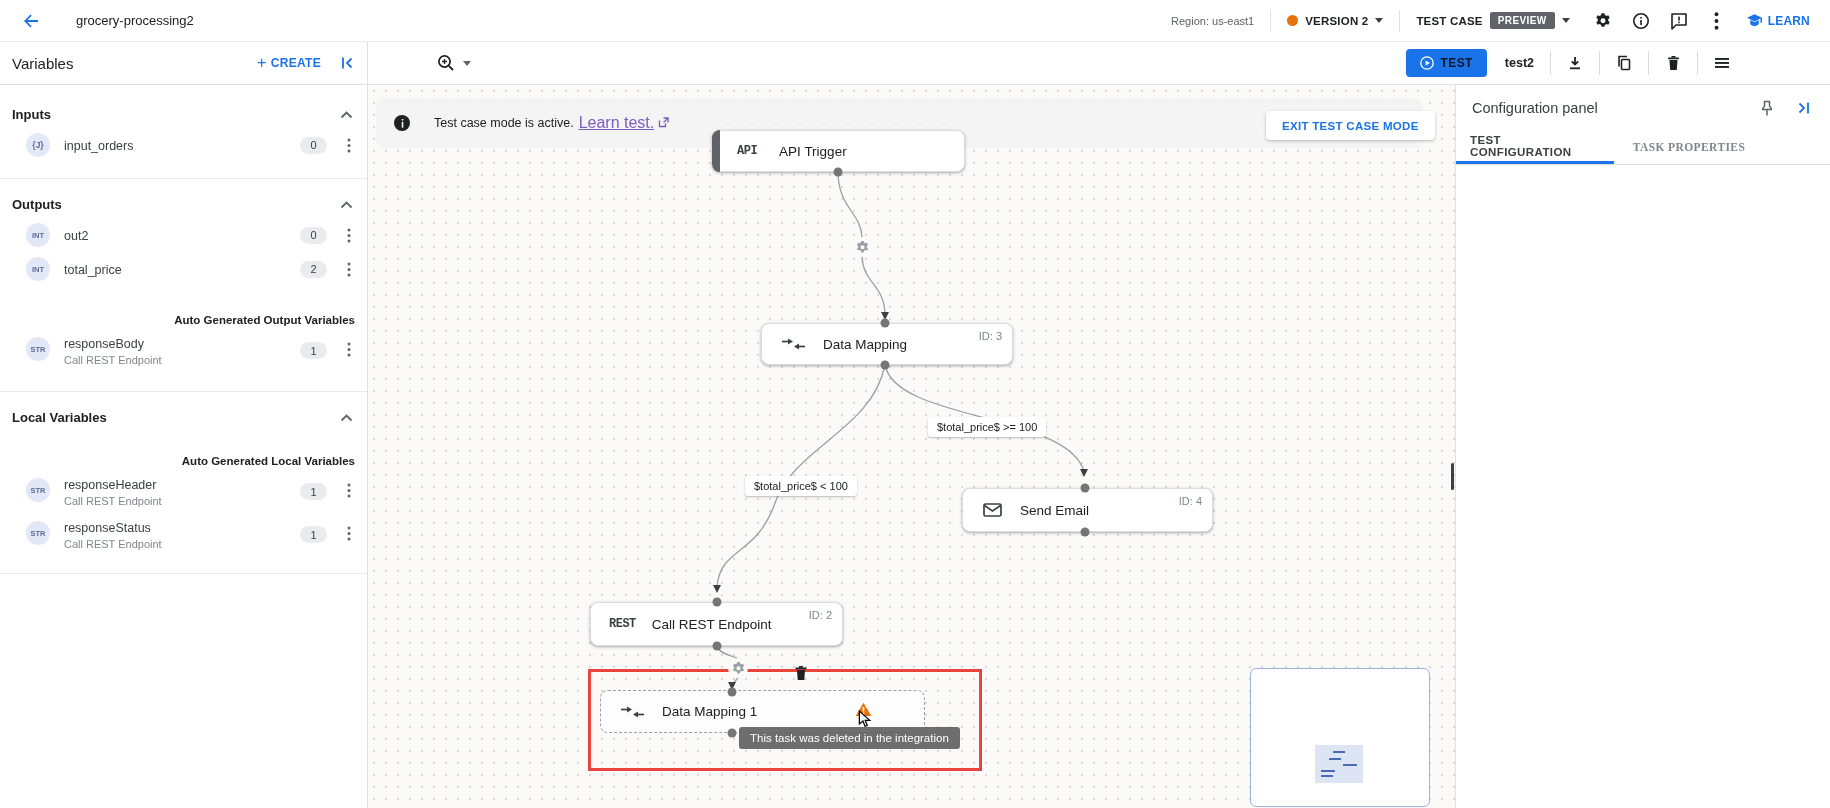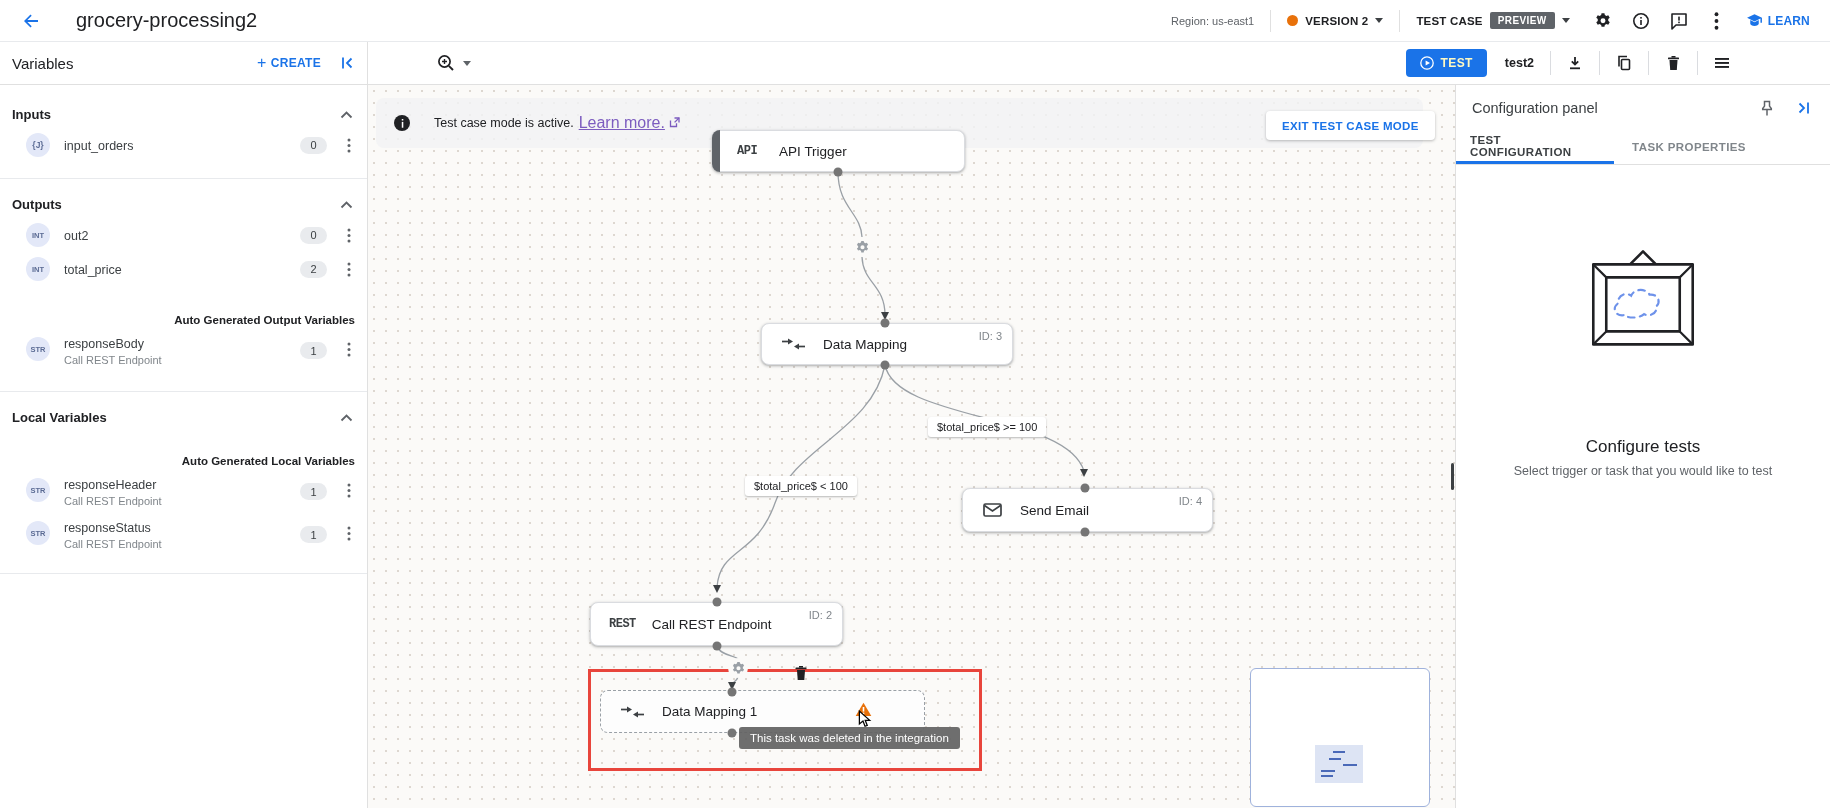--- a/index.html
+++ b/index.html
@@ -3,21 +3,21 @@
 <meta charset="utf-8">
 <style>
   * { margin:0; padding:0; box-sizing:border-box; }
   html,body { width:1830px; height:808px; overflow:hidden; background:#fff;
     font-family:"Liberation Sans", sans-serif; color:#202124; }
   .app { position:relative; width:1830px; height:808px; background:#fff; }
 
   
   .hdr { position:absolute; top:0; left:0; width:1830px; height:42px;
     border-bottom:1px solid #e8eaed; display:flex; align-items:center; padding:0 20px 0 22px; background:#fff; }
-  .hdr-title { font-size:20px; color:#202124; margin-left:36px; }
+  .hdr-title { font-size:13px; color:#202124; margin-left:36px; }
   .hdr-spacer { flex:1; }
   .hdr .region { font-size:11px; color:#5f6368; }
   .vsep { width:1px; height:22px; background:#e0e0e0; margin:0 16px; }
   .version-ctl, .testcase-ctl { display:flex; align-items:center; gap:7px; cursor:pointer; }
   .version-dot { width:11px; height:11px; border-radius:50%; background:#e8710a; }
   .version-label, .testcase-label { font-size:11.5px; font-weight:700; letter-spacing:.2px; color:#202124; }
   .preview-badge { background:#5f6368; color:#fff; font-size:10px; font-weight:700;
     letter-spacing:.4px; padding:3px 8px; border-radius:2px; }
   .caret { width:0; height:0; border-left:4px solid transparent; border-right:4px solid transparent;
     border-top:5px solid #3c4043; }
@@ -31,21 +31,21 @@
   .row2-left { width:368px; display:flex; align-items:center; padding:0 8px 0 12px; border-right:1px solid #e0e0e0; }
   .vars-title { font-size:15px; color:#202124; }
   .create-btn { margin-left:auto; display:flex; align-items:center; gap:4px; color:#1a73e8;
     font-size:12px; font-weight:700; letter-spacing:.3px; cursor:pointer; }
   .create-plus { font-size:16px; font-weight:400; line-height:1; }
   .collapse-left { margin-left:18px; margin-right:4px; cursor:pointer; display:flex; }
   .row2-main { flex:1; display:flex; align-items:center; }
   .zoom-ctl { margin-left:26px; display:flex; align-items:center; gap:8px; cursor:pointer; }
   .row2-spacer { flex:1; }
   .run-cluster { display:flex; align-items:center; margin-right:94px; }
-  .test-btn { height:28px; background:#1a73e8; color:#fef9c3; border:none; border-radius:4px;
+  .test-btn { height:28px; background:#1a73e8; color:#0f172a; border:none; border-radius:4px;
     display:flex; align-items:center; gap:7px; padding:0 14px; font-size:12px; font-weight:700;
     letter-spacing:.4px; cursor:pointer; font-family:inherit; }
   .testname { font-size:12.5px; font-weight:600; color:#202124; margin:0 6px 0 18px; }
   .isep { width:1px; height:24px; background:#dadce0; margin:0 10px; }
   .tool-icon { width:28px; height:28px; display:flex; align-items:center; justify-content:center; cursor:pointer; }
 
   
   .sidebar { position:absolute; top:85px; left:0; width:368px; bottom:0; background:#fff;
     border-right:1px solid #e0e0e0; overflow:hidden; }
   .search-row { margin:18px 8px 0 8px; display:flex; align-items:center; }
@@ -132,21 +132,21 @@
   .resize-handle { position:absolute; left:-5px; top:378px; width:3px; height:27px; background:#3c4043;
     border-radius:2px; cursor:col-resize; }
   .cp-header { display:flex; align-items:flex-start; padding:15px 18px 13px 16px; }
   .cp-title { flex:1; font-size:14.5px; color:#3c4043; }
   .cp-pin { display:flex; margin-right:22px; cursor:pointer; }
   .cp-collapse { display:flex; cursor:pointer; }
   .cp-tabs { display:flex; border-bottom:1px solid #e0e0e0; }
   .cp-tab { height:34px; display:flex; align-items:center; justify-content:center;
     font-size:11.5px; font-weight:600; letter-spacing:.4px; cursor:pointer; padding:0 14px; }
   .cp-tab.active { color:#3c4043; border-bottom:3px solid #1a73e8; }
-  .cp-tab.inactive { color:#80868b; }
+  .cp-tab.inactive { color:#80868b;font-family:Liberation Serif, serif; }
   .cp-empty { display:flex; flex-direction:column; align-items:center; padding-top:82px; }
   .cp-empty-title { font-size:17px; color:#202124; margin-top:86px; }
   .cp-empty-sub { font-size:12.5px; color:#5f6368; margin-top:7px; text-align:center; }
 </style>
 </head>
 <body>
 
 <div class="app">
 
   <header class="hdr">
@@ -391,21 +391,21 @@
   <main class="canvas">
 
     <div class="banner">
       <span class="banner-info">
         <svg width="9" height="9" viewBox="0 0 4 10">
             <rect x="1.2" y="0" width="1.7" height="1.7" fill="#fff"></rect>
             <rect x="1.2" y="3.2" width="1.7" height="6.5" fill="#fff"></rect>
           </svg>
       </span>
       <span class="banner-text">Test case mode is active.</span>
-      <span class="banner-link">Learn more.</span>
+      <span class="banner-link">Learn test.</span>
       <span class="ext-icon">
         <svg width="11" height="11" viewBox="0 0 11 11">
             <path d="M1.5 3.5v6h6v-3.2" fill="none" stroke="#7c5cbf" stroke-width="1.3"></path>
             <path d="M5.5 1h4.5v4.5" fill="none" stroke="#7c5cbf" stroke-width="1.3"></path>
             <path d="M10 1 5.6 5.4" stroke="#7c5cbf" stroke-width="1.3"></path>
           </svg>
       </span>
     </div>
     <button class="exit-btn">EXIT TEST CASE MODE</button>
 
@@ -546,28 +546,15 @@
         <svg width="16" height="16" viewBox="0 0 16 16">
             <path d="M12 2.5v11" stroke="#1a73e8" stroke-width="1.8"></path>
             <path d="M3.5 3.5 8 8l-4.5 4.5" fill="none" stroke="#1a73e8" stroke-width="1.8"></path>
           </svg>
       </span>
     </div>
     <div class="cp-tabs">
       <span class="cp-tab active" style="width:158px;">TEST CONFIGURATION</span>
       <span class="cp-tab inactive" style="width:150px;">TASK PROPERTIES</span>
     </div>
-    <div class="cp-empty">
-      <svg width="134" height="104" viewBox="0 0 124 96">
-        <g fill="#fff" stroke="#202124" stroke-width="2.4" stroke-linejoin="round">
-          <polyline points="50,16 62,4 74,16" fill="none"></polyline>
-          <rect x="16" y="16" width="92" height="74"></rect>
-          <rect x="28" y="28" width="68" height="50"></rect>
-          <path d="M16 16l12 12M108 16 96 28M16 90l12-12M108 90 96 78" fill="none" stroke-width="2"></path>
-        </g>
-        <path d="M44 63c-8 1-11-7-5-11-1-7 7-11 12-7 3-7 14-7 17-1 8-1 11 7 6 11 2 6-6 10-11 7-5 4-14 4-19 1z" fill="none" stroke="#6e92ea" stroke-width="2" stroke-dasharray="6 5" stroke-linecap="round"></path>
-      </svg>
-      <div class="cp-empty-title">Configure tests</div>
-      <div class="cp-empty-sub">Select trigger or task that you would like to test</div>
-    </div>
   </section>
 
 </div>
 
 </body></html>

